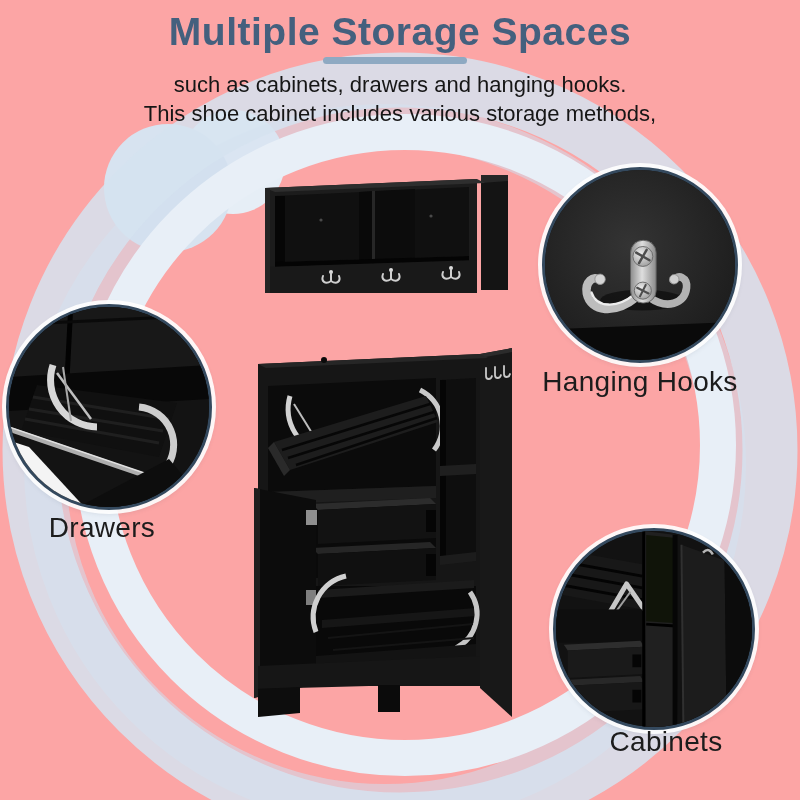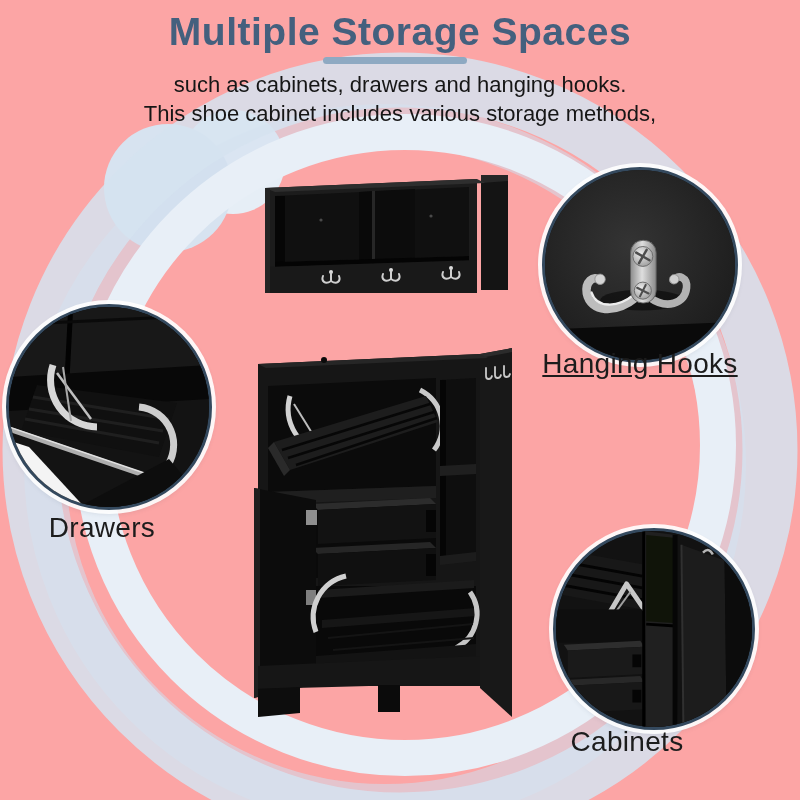--- a/index.html
+++ b/index.html
@@ -29,23 +29,23 @@
   }
   .callout-circle svg{width:100%;height:100%;}
   .callout-label{
     position:absolute;width:240px;text-align:center;font-size:28px;line-height:30px;
     color:#1c1c1c;letter-spacing:.3px;
   }
   
   .c-drawers   .callout-circle{left:6px;  top:304px;width:200px;height:200px;}
   .c-drawers   .callout-label {left:-18px;top:513px;}
   .c-hooks     .callout-circle{left:542px;top:167px;width:190px;height:190px;}
-  .c-hooks     .callout-label {left:520px;top:349px;text-decoration:underline;}
+  .c-hooks     .callout-label {left:520px;top:367px;}
   .c-cabinets  .callout-circle{left:553px;top:528px;width:196px;height:196px;}
-  .c-cabinets  .callout-label {left:507px;top:727px;}
+  .c-cabinets  .callout-label {left:546px;top:727px;}
 </style>
 </head>
 <body>
 
 <div class="stage">
 
   <svg class="bg-arcs" width="800" height="800" viewBox="0 0 800 800">
     <circle cx="233" cy="162" r="52" fill="#e6eef6"></circle>
     <circle cx="168" cy="188" r="64" fill="#d7e3f0"></circle>
     <circle cx="385" cy="465" r="340" fill="none" stroke="#cfdfee" stroke-width="42" opacity="0.55"></circle>

